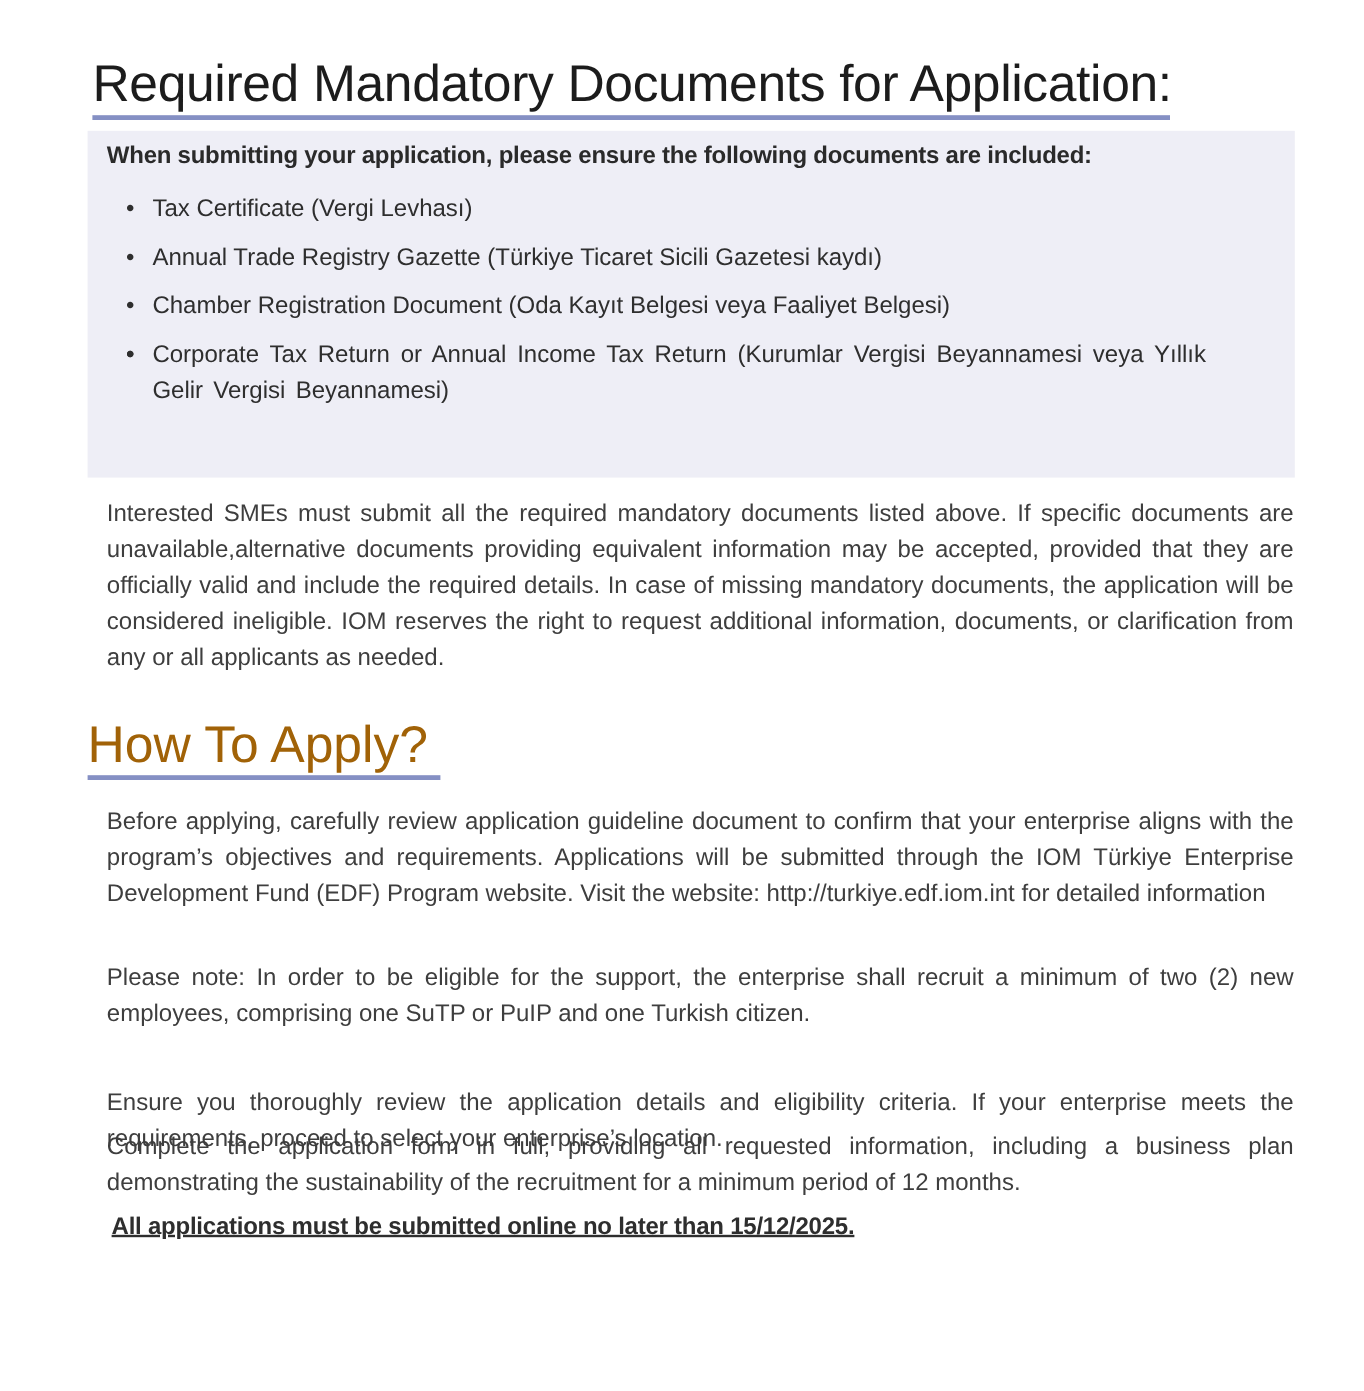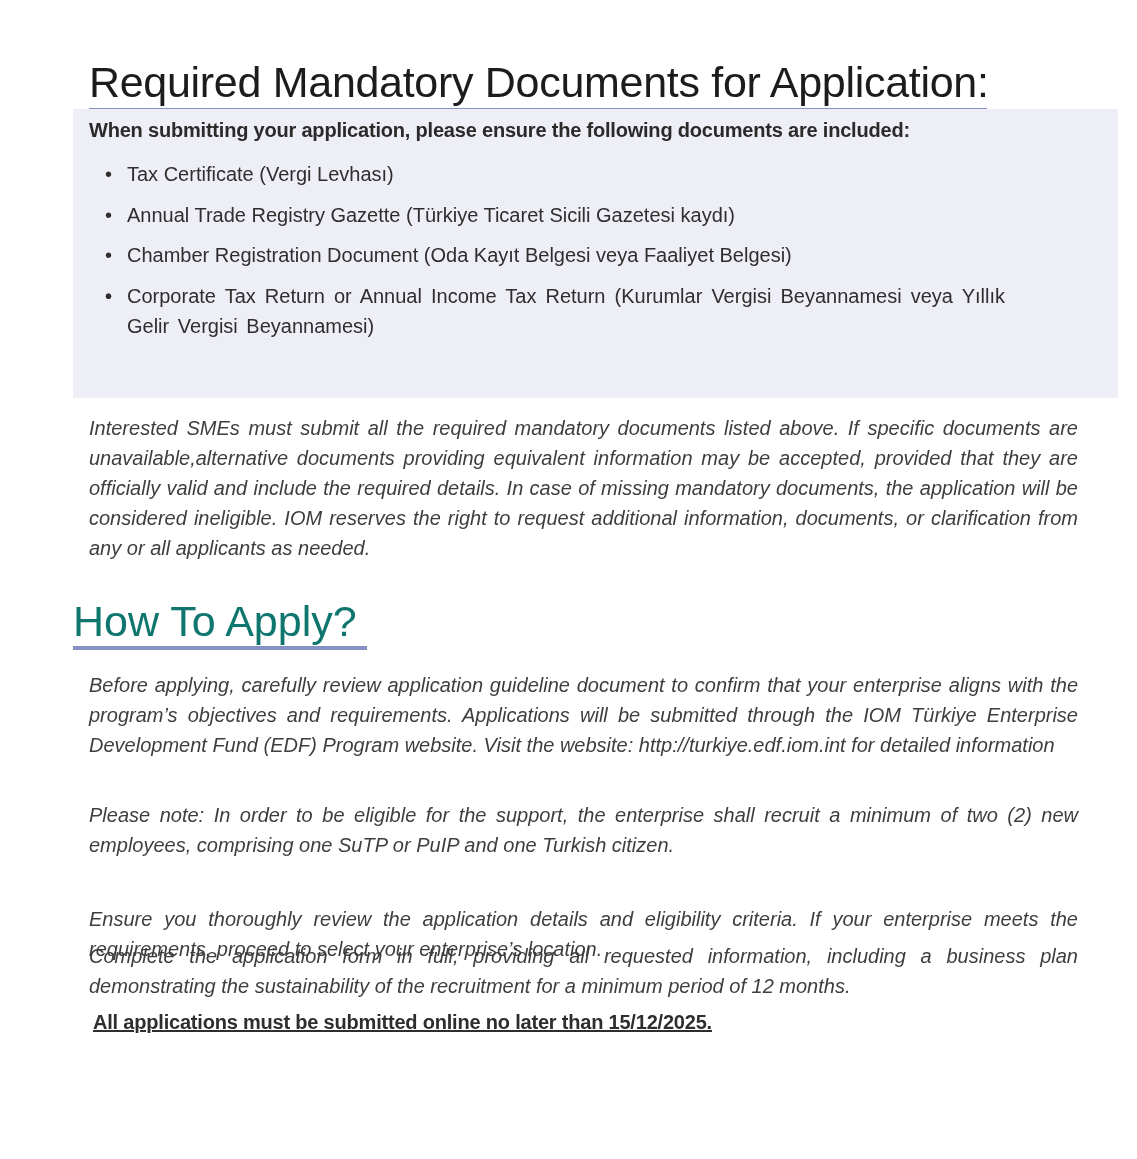--- a/index.html
+++ b/index.html
@@ -3,48 +3,46 @@
   <meta charset="utf-8">
   <style>
     html, body { margin: 0; padding: 0; background: #ffffff; }
     body {
       width: 1137px; height: 1159px; position: relative; overflow: hidden;
       font-family: "Liberation Sans", sans-serif; color: #3a3a3a;
     }
     .page { position: absolute; left: 0; top: 0; width: 1137px; }
     .h1 {
       position: absolute; left: 73px; top: 40px;
-      font-size: 43px; font-weight: normal; color: #1c1c1c; margin: 16px;
+      font-size: 43px; font-weight: normal; color: #1c1c1c; margin: 4px;
       letter-spacing: -0.3px; line-height: 52px;
       display: inline-block; padding-right: 2px;
       border-bottom: 4px solid #8590c4; width: 896px; white-space: nowrap;
     }
     .box {
       position: absolute; left: 73px; top: 109px; width: 1006px; height: 289px;
       background: #eeeef6;
-      padding-left: 39px;
     }
     .box-lead {
       position: absolute; left: 16px; top: 10px;
       font-size: 20px; font-weight: bold; color: #2a2a2a; white-space: nowrap;
       letter-spacing: -0.2px;
     }
     .doc-list { list-style: none; margin: 0; padding: 0; position: absolute; left: 32px; top: 50px; width: 900px; }
     .doc-item { position: relative; font-size: 20px; color: #2e2e2e; line-height: 30px; margin-bottom: 10.5px; padding-left: 22px; }
     .doc-item .bullet { position: absolute; left: 0; top: 0; }
     .doc-item.wide { word-spacing: 3px; }
     .para {
       position: absolute; left: 89px; width: 989px;
       font-size: 20px; line-height: 30px; color: #3e3e3e; text-align: justify;
       margin: 0;
-      font-style: italic;
     }
     .h2 {
       position: absolute; left: 73px; top: 596px; margin: 0;
-      font-size: 43px; font-weight: normal; color: #0f766e; line-height: 50px;
+      font-size: 43px; font-weight: normal; color: #a16207; line-height: 50px;
       border-bottom: 4px solid #8590c4; width: 294px; white-space: nowrap;
     }
     .deadline {
       position: absolute; left: 93px; top: 1011px;
       font-size: 20px; font-weight: bold; color: #2e2e2e; text-decoration: underline;
       white-space: nowrap; letter-spacing: -0.2px;
     }
   </style>
 </head>
 <body>

